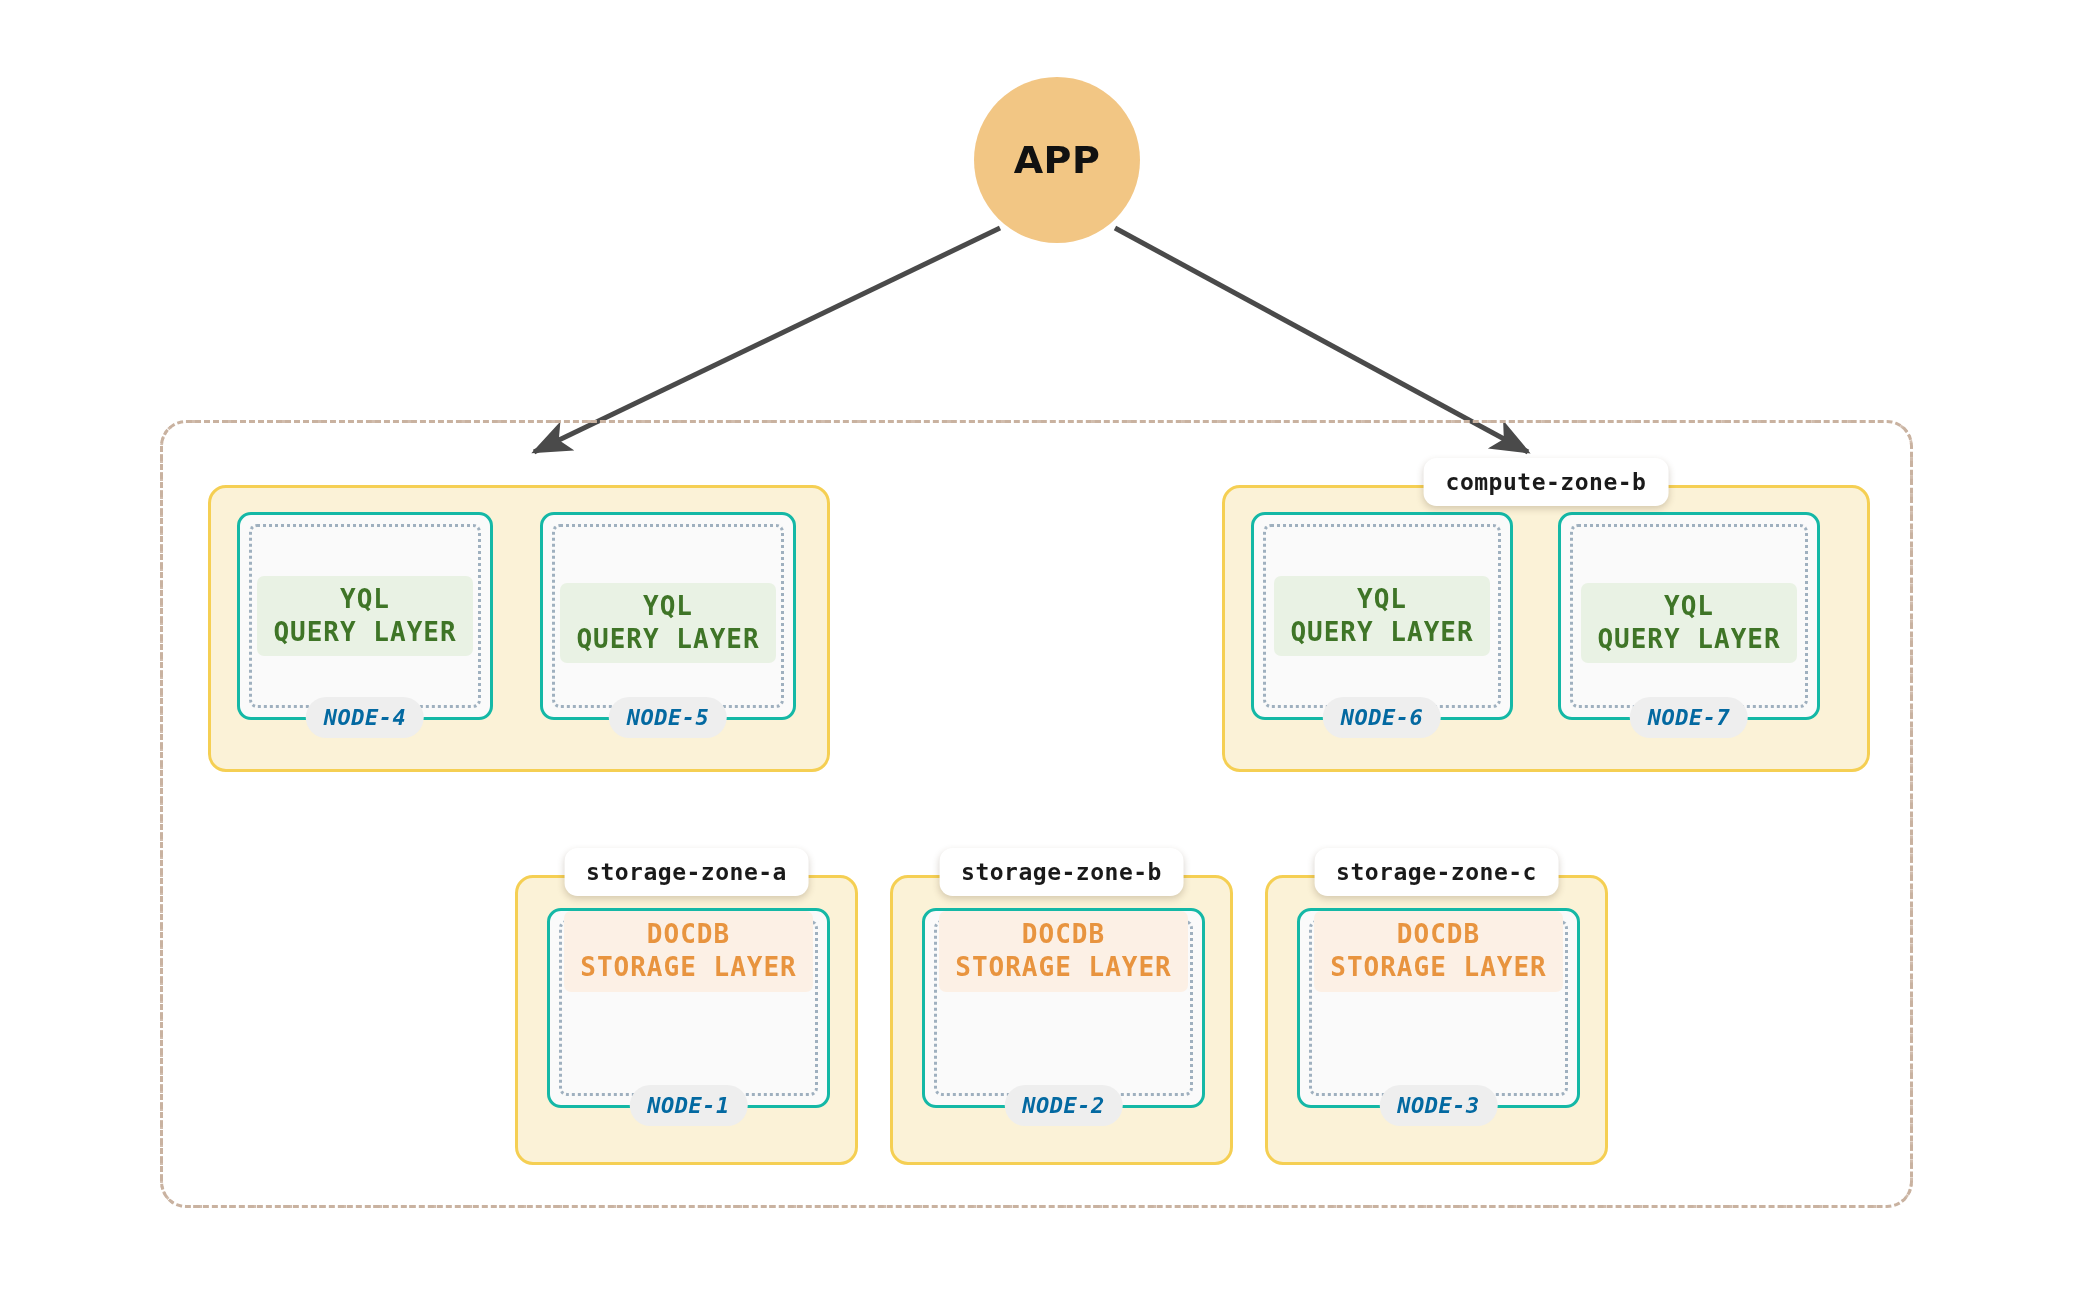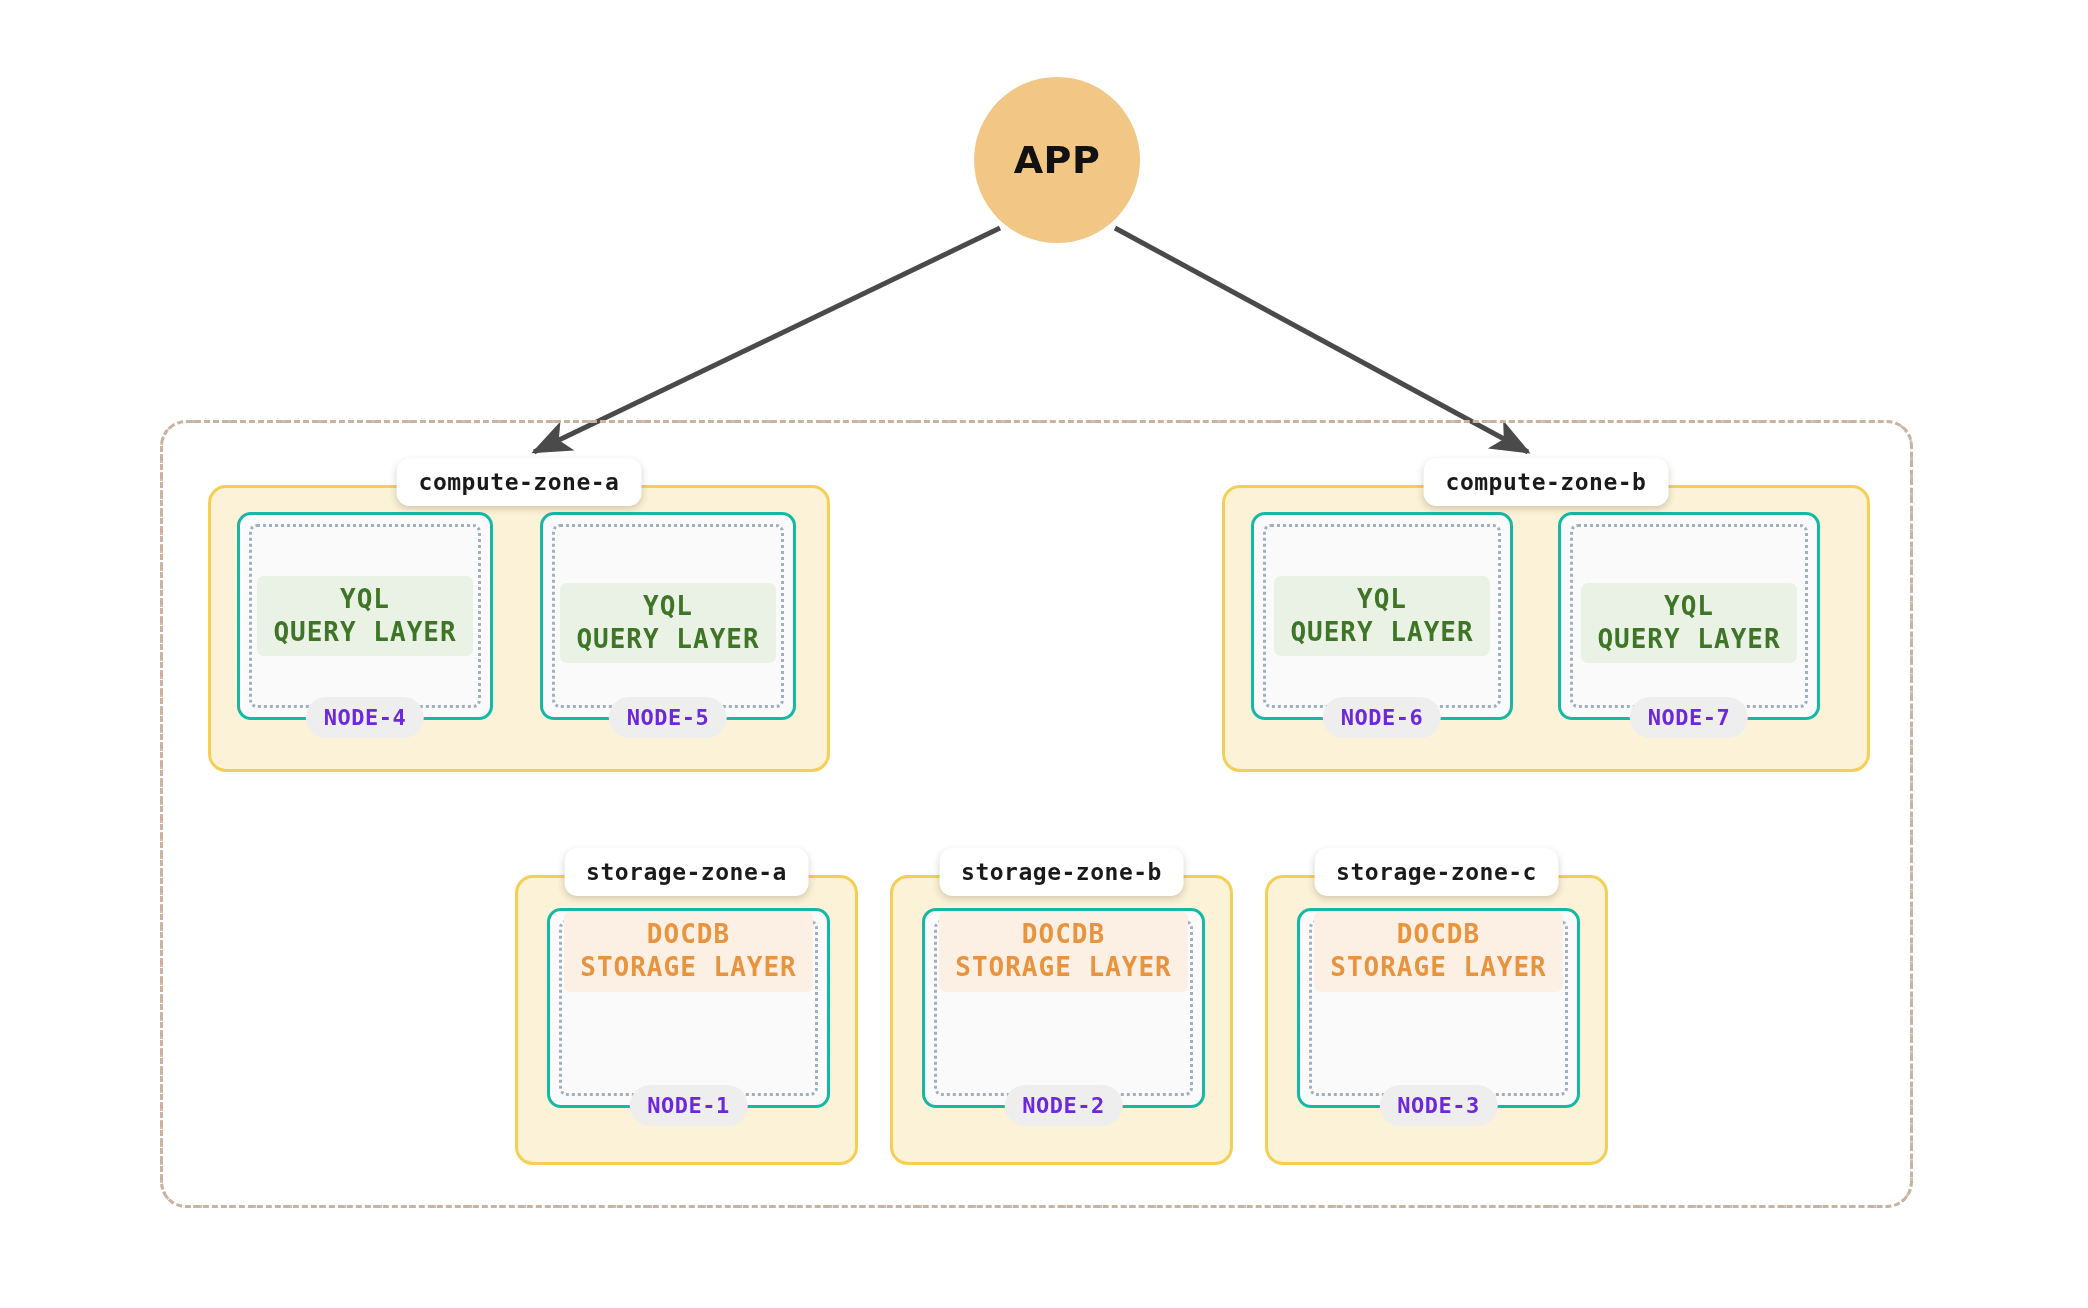--- a/index.html
+++ b/index.html
@@ -52,24 +52,24 @@
     background:#fafafa;border:3px solid #14b8a6;border-radius:14px;
     display:flex;align-items:center;justify-content:center;
   }
   .node-inner{
     position:absolute;left:9px;top:9px;right:9px;bottom:9px;
     border:3px dotted #9fb0bf;border-radius:8px;box-sizing:border-box;
     pointer-events:none;
   }
   .node-pill{
     position:absolute;bottom:-21px;left:50%;transform:translateX(-50%);
-    background:#eeeeee;color:#6d28d9;
+    background:#eeeeee;color:#0369a1;
     font-family:"DejaVu Sans Mono",monospace;font-weight:700;font-size:22px;
     letter-spacing:.5px;white-space:nowrap;
-    padding:8px 18px;border-radius:22px;z-index:5;
+    padding:8px 18px;border-radius:22px;z-index:5;font-style:italic;
   }
   .layer{
     position:relative;text-align:center;white-space:pre-line;
     font-family:"DejaVu Sans Mono",monospace;font-weight:700;
     font-size:26px;line-height:1.28;letter-spacing:1px;
     padding:7px 16px;border-radius:7px;z-index:2;
   }
   .layer.yql{color:#3f7527;background:#e9f2e4;}
   .layer.docdb{color:#e8943f;background:#fcf0e5;}
 
@@ -93,21 +93,20 @@
     <line x1="1115" y1="228" x2="1528" y2="452" stroke="#4a4a4a" stroke-width="5" marker-end="url(#ah)"></line>
   </svg>
 
   <div class="app-circle">
     <span>APP</span>
   </div>
 
   <div class="cluster"></div>
 
   <div class="zone" style="left:208px;top:485px;width:622px;height:287px;">
-    <div class="zone-label">compute-zone-a</div>
 
     <div class="node align-yql" style="left:26px;top:24px;width:256px;height:208px;">
       <div class="node-inner"></div>
       <div class="layer yql">YQL
 QUERY LAYER</div>
       <div class="node-pill">NODE-4</div>
     </div>
 
     <div class="node align-yql2" style="left:329px;top:24px;width:256px;height:208px;">
       <div class="node-inner"></div>

